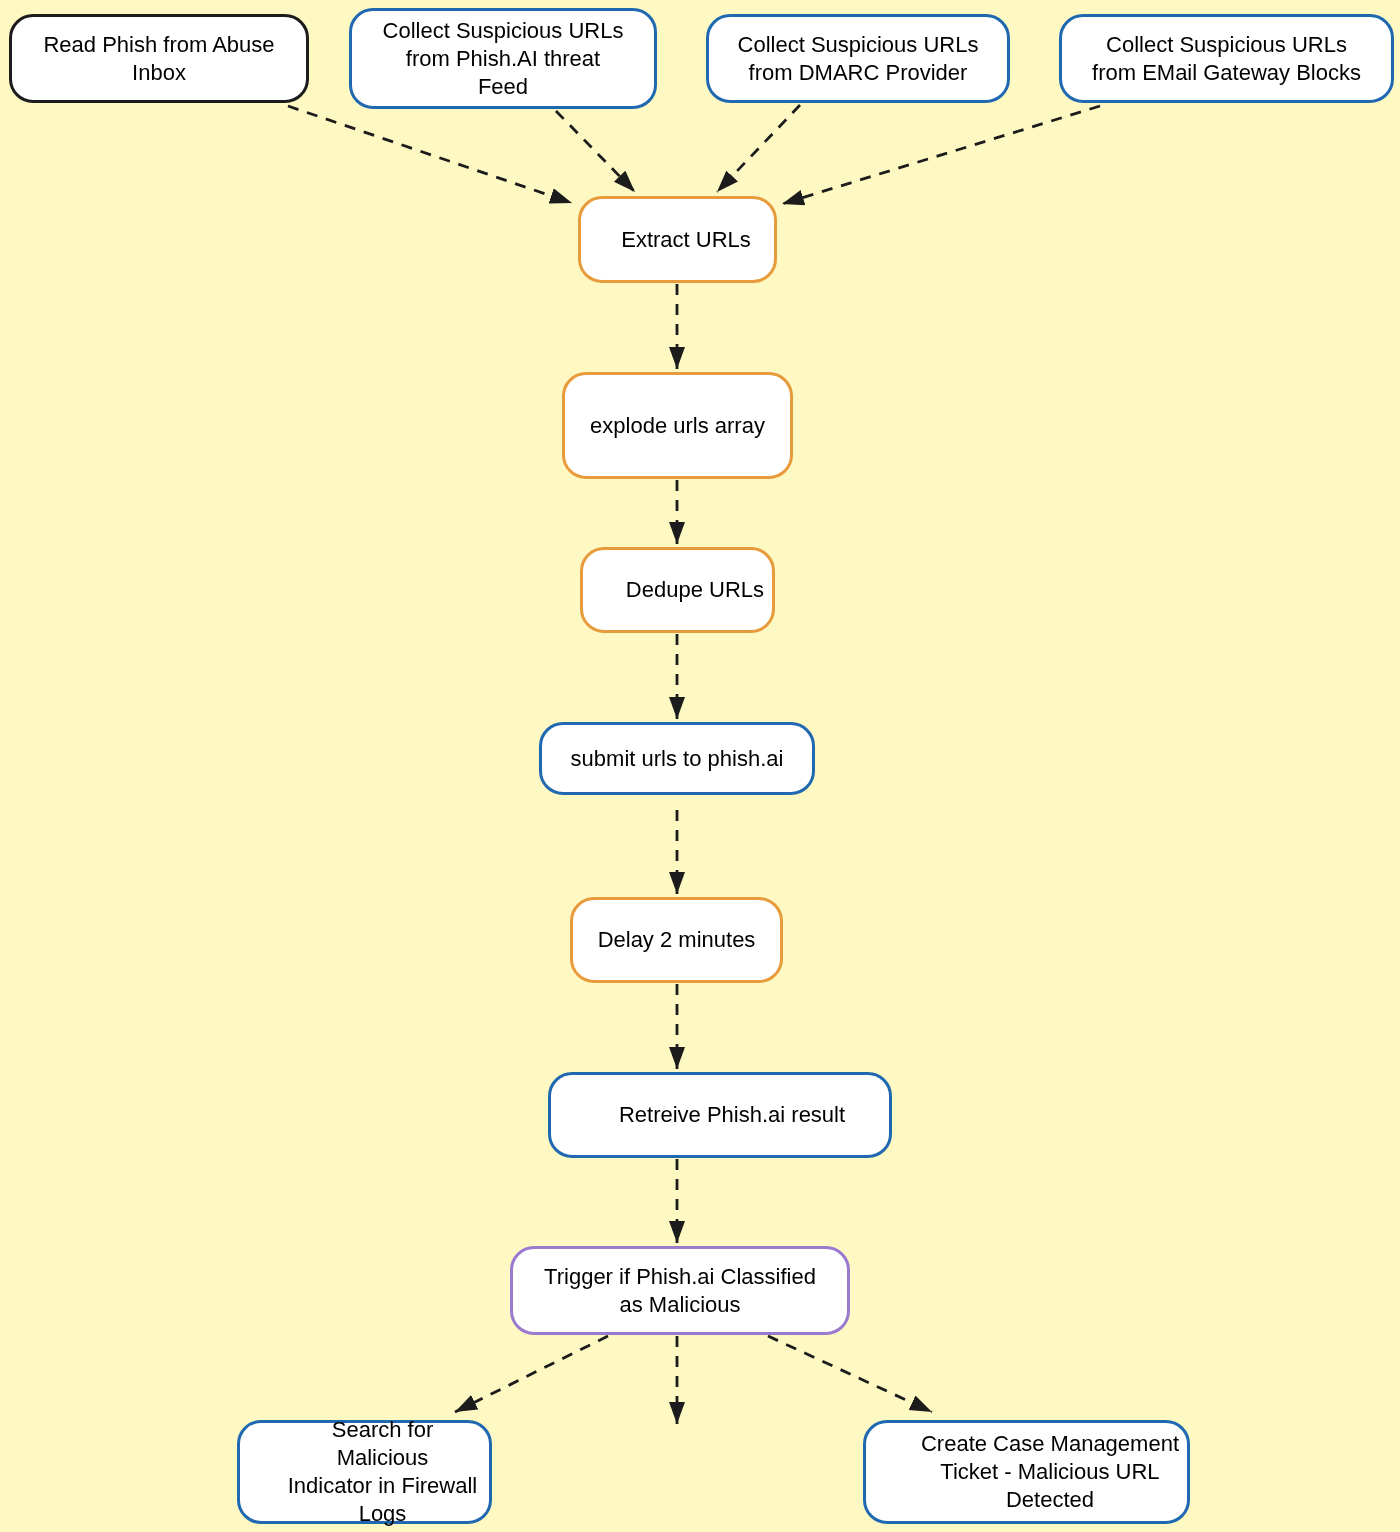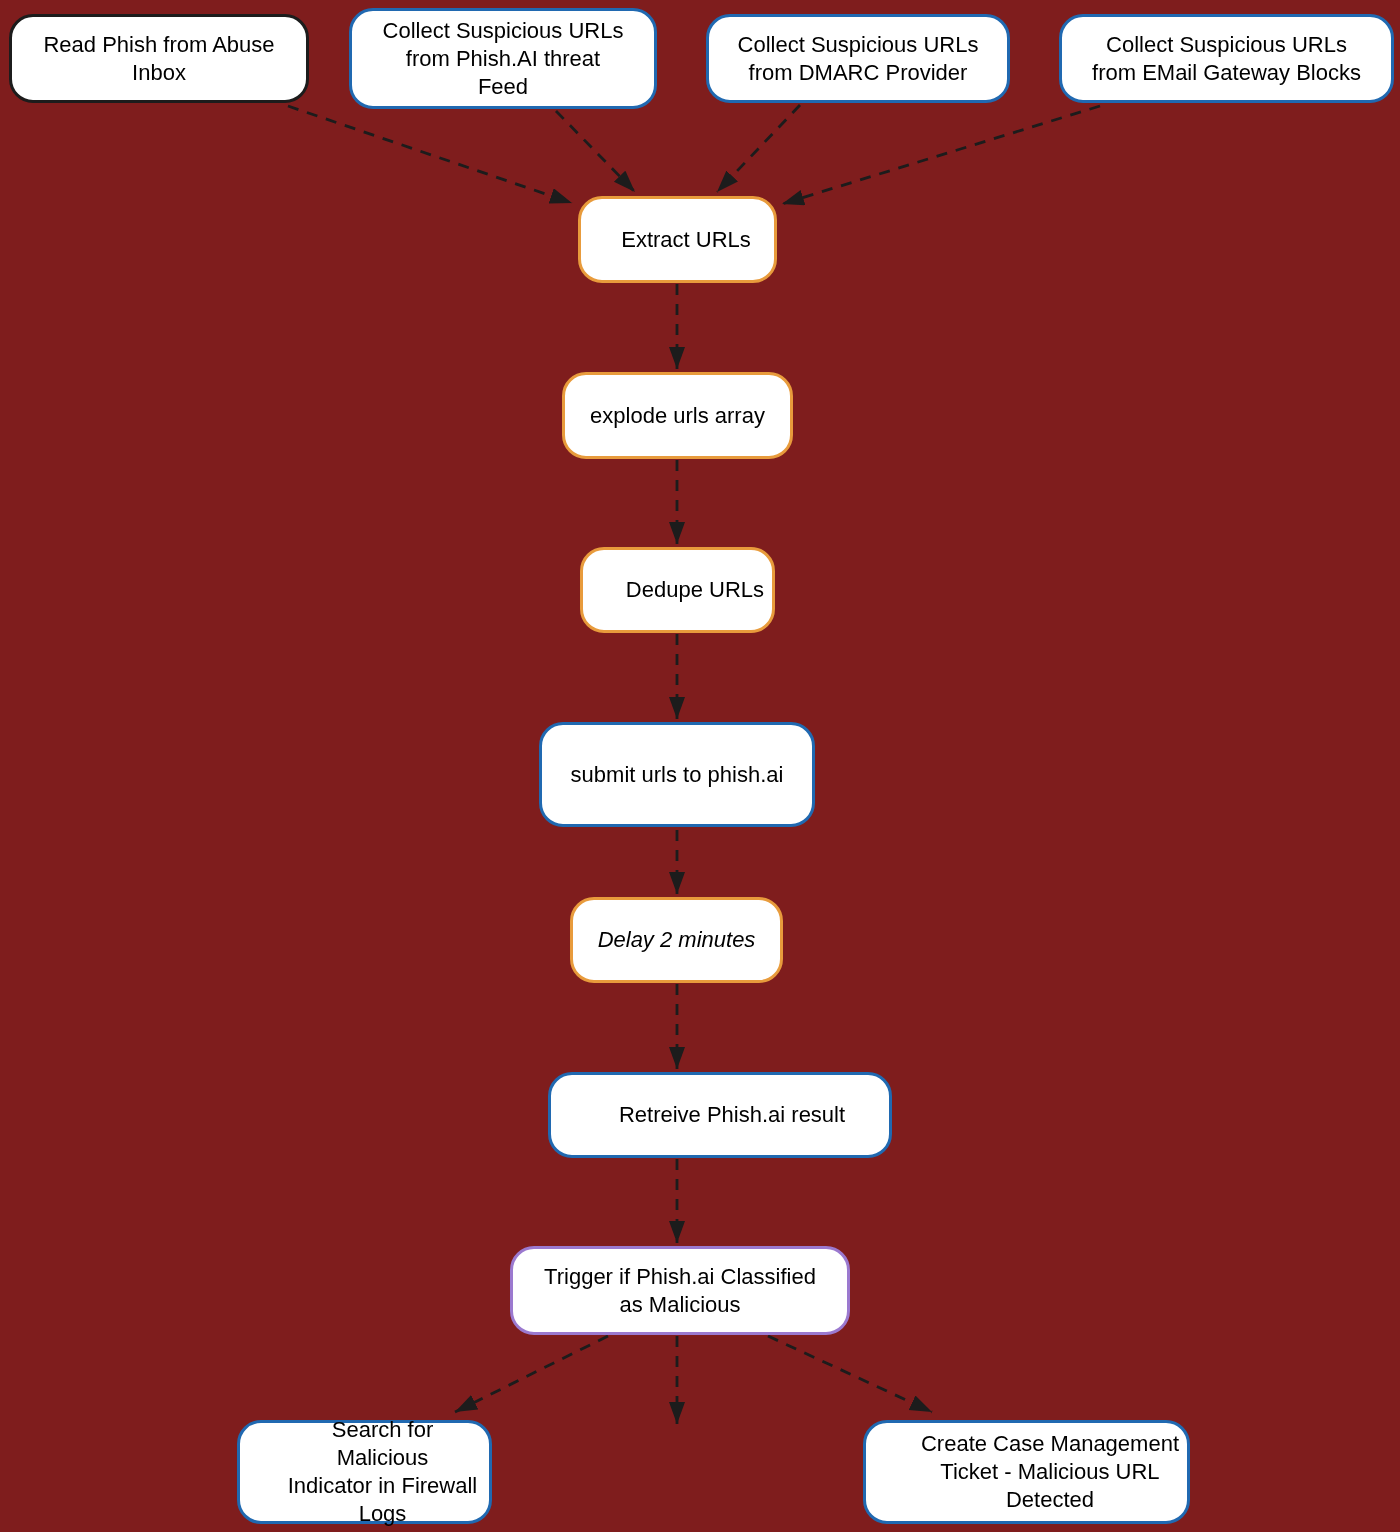--- a/index.html
+++ b/index.html
@@ -5,21 +5,21 @@
   html, body {
     margin: 0;
     padding: 0;
     background: #ffffff;
     font-family: "Liberation Sans", "DejaVu Sans", sans-serif;
   }
   .canvas {
     position: relative;
     width: 1400px;
     height: 1532px;
-    background: #7f1d1d;
+    background: #fef9c3;
     overflow: hidden;
   }
   .edges {
     position: absolute;
     left: 0;
     top: 0;
     width: 1400px;
     height: 1532px;
     pointer-events: none;
   }
@@ -47,24 +47,24 @@
   }
   .node .lbl {
     white-space: pre-line;
   }
   
   #n-read     { left:   9px; top:   14px; width: 300px; height:  89px; }
   #n-feed     { left: 349px; top:    8px; width: 308px; height: 101px; }
   #n-dmarc    { left: 706px; top:   14px; width: 304px; height:  89px; }
   #n-gateway  { left:1059px; top:   14px; width: 335px; height:  89px; }
   #n-extract  { left: 578px; top:  196px; width: 199px; height:  87px; }
-  #n-explode  { left: 562px; top:  372px; width: 231px; height:  87px; }
+  #n-explode  { left: 562px; top:  372px; width: 231px; height:  107px; }
   #n-dedupe   { left: 580px; top:  547px; width: 195px; height:  86px; justify-content: flex-end; }
-  #n-submit   { left: 539px; top:  722px; width: 276px; height:  105px; }
-  #n-delay    { left: 570px; top:  897px; width: 213px; height:  86px; font-style: italic; }
+  #n-submit   { left: 539px; top:  722px; width: 276px; height:  73px; }
+  #n-delay    { left: 570px; top:  897px; width: 213px; height:  86px; }
   #n-retrieve { left: 548px; top: 1072px; width: 344px; height:  86px; padding-left: 32px; }
   #n-trigger  { left: 510px; top: 1246px; width: 340px; height:  89px; }
   #n-search   { left: 237px; top: 1420px; width: 255px; height: 104px; }
   #n-send     { left: 537px; top: 1428px; width: 286px; height:  89px; }
   #n-create   { left: 863px; top: 1420px; width: 327px; height: 104px; justify-content: flex-end; }
 </style>
 </head>
 <body>
 
 <div class="canvas">

